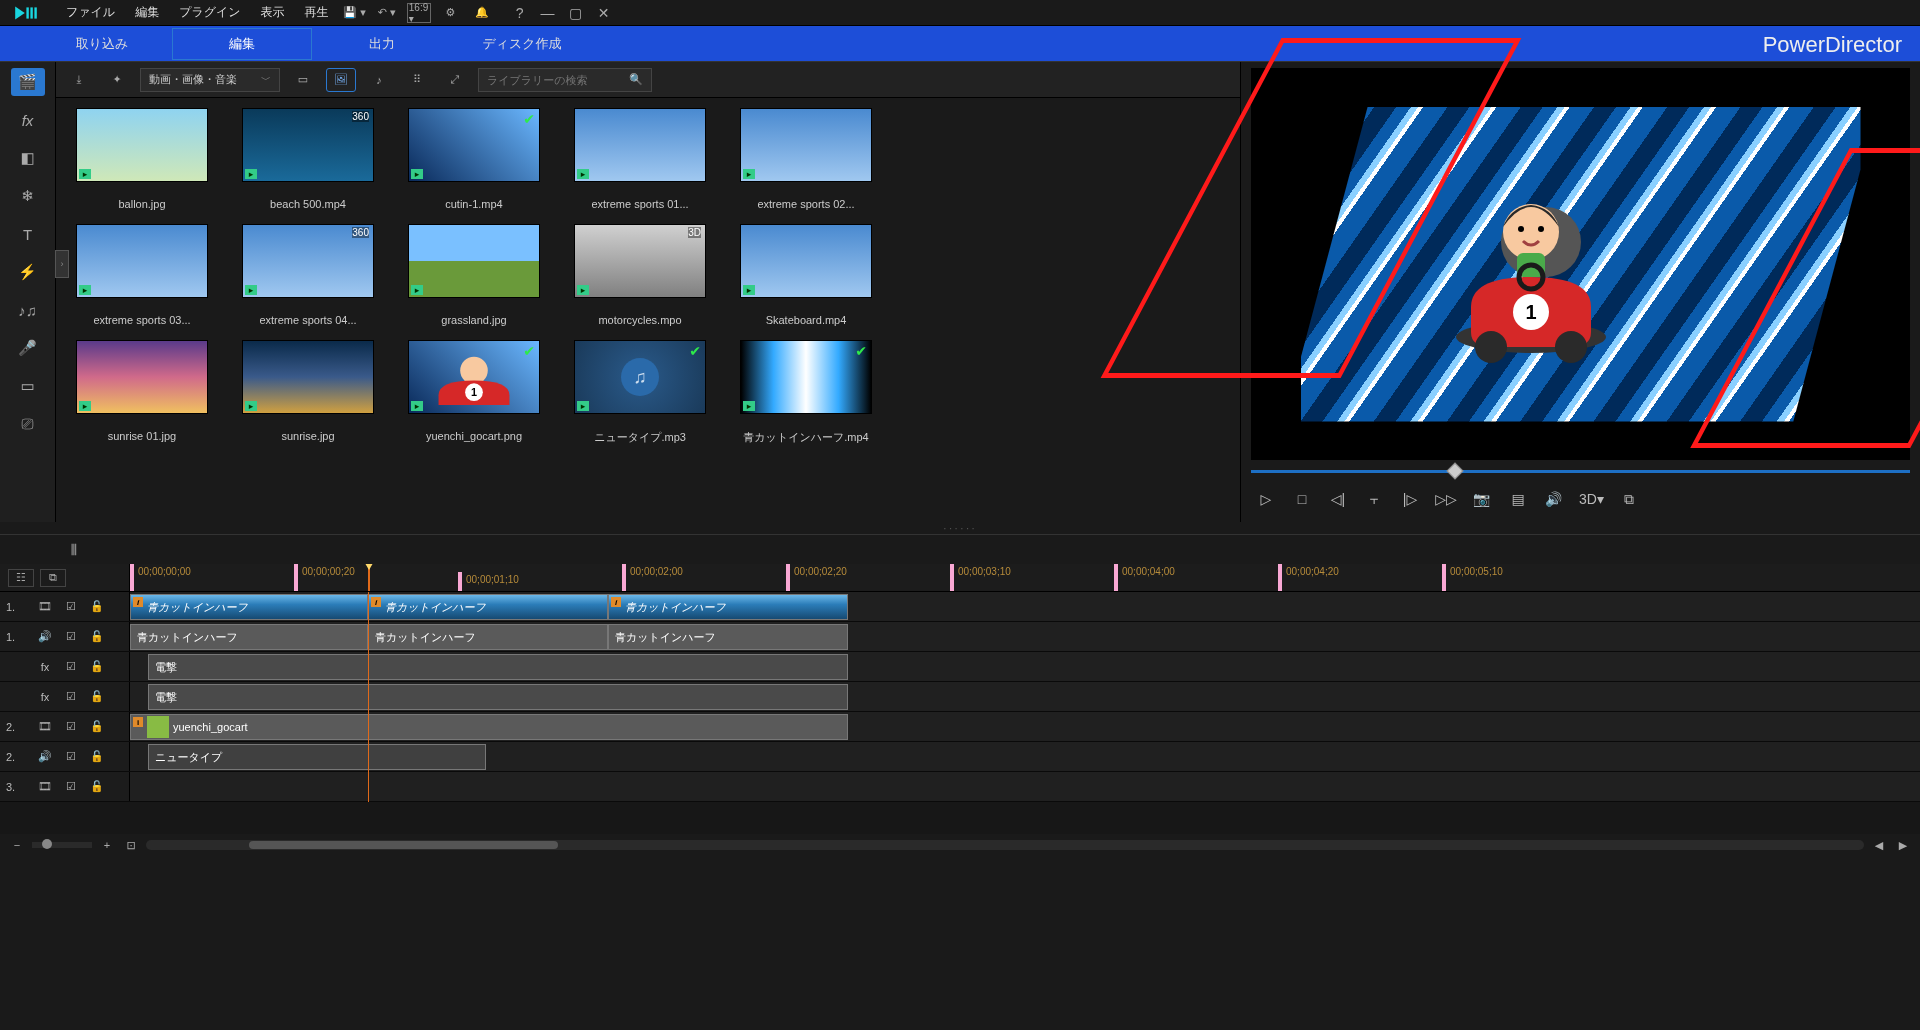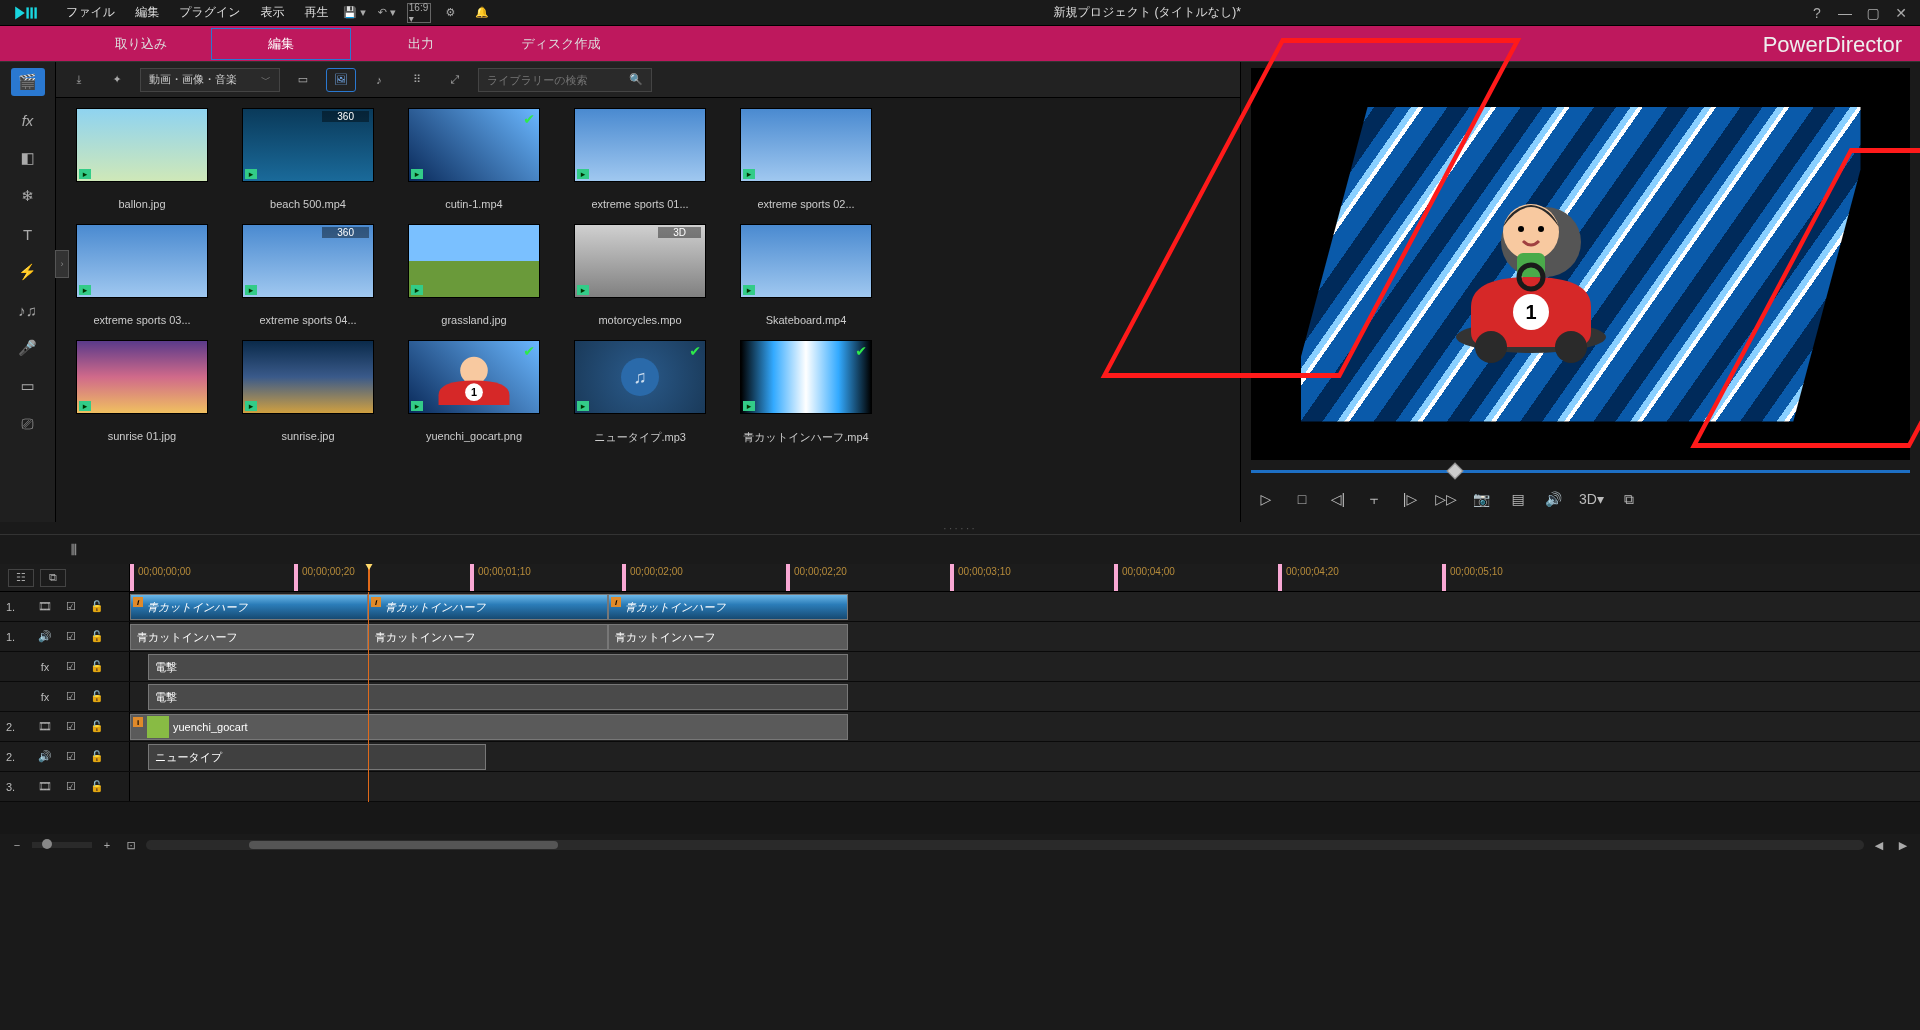--- a/index.html
+++ b/index.html
@@ -9,21 +9,21 @@
 .menubar { height: 26px; background: #1a1a1a; display: flex; align-items: center; padding: 0 8px; color: #ddd; border-bottom: 1px solid #000; }
 .menubar .logo { width: 40px; height: 24px; margin-right: 8px; display:flex; align-items:center; justify-content:center;}
 .menubar .logo svg { width: 32px; height: 20px; }
 .menubar .menu-item { padding: 0 10px; cursor: pointer; font-size: 12px; font-family: Liberation Serif, serif; }
 .menubar .tool-icon { width: 24px; height:20px; display:flex; align-items:center; justify-content:center; color:#aaa; margin: 0 4px;}
 .menubar .spacer { flex: 1; text-align: center; font-size: 12px; }
 .menubar .right-icons { display:flex; align-items:center; gap:6px; margin-left:10px;}
 .menubar .win-btn { width:22px; text-align:center; font-size:14px; color:#aaa;}
 
 
-.tabrow { height: 36px; background: #be185d; display: flex; align-items: center; padding-left: 71px; border-bottom: 1px solid #333; }
+.tabrow { height: 36px; background: #1d4ed8; display: flex; align-items: center; padding-left: 32px; border-bottom: 1px solid #333; }
 .tabrow .tab { width: 140px; text-align: center; font-size: 13px; color: #ddd; padding: 6px 0; cursor:pointer;}
 .tabrow .tab.active { border: 1px solid #2a78d0; color:#fff; }
 .brand { position:absolute; right: 18px; top: 32px; font-size: 22px; font-weight:300; color:#eee;}
 
 
 .main { display:flex; height: 460px; }
 .left-rail { width: 56px; background:#1f1f1f; display:flex; flex-direction:column; align-items:center; padding-top:6px; gap:10px; border-right:1px solid #000;}
 .left-rail .rail-btn { width:34px; height:28px; display:flex; align-items:center; justify-content:center; color:#aaa; border-radius:3px; cursor:pointer; font-size:15px;}
 .left-rail .rail-btn.active { background:#2a78d0; color:#fff;}
 .rail-expand { position:absolute; left:55px; top:250px; width:14px; height:28px; background:#333; border:1px solid #555; display:flex; align-items:center; justify-content:center; color:#888; font-size:9px;}
@@ -35,21 +35,21 @@
 .lib-dropdown { height:24px; background:#2a2a2a; border:1px solid #444; display:flex; align-items:center; padding:0 8px; color:#ccc; min-width:140px; justify-content:space-between;}
 .lib-dropdown .chev { color:#888; font-size:10px;}
 .lib-search { height:24px; background:#2a2a2a; border:1px solid #444; display:flex; align-items:center; padding:0 8px; color:#888; min-width:150px;}
 .lib-search input { background:transparent; border:none; outline:none; color:#ccc; flex:1; font-size:11px;}
 
 .lib-grid { flex:1; padding: 10px 16px; overflow-y:auto; }
 .lib-row { display:flex; gap:26px; margin-bottom:14px;}
 .lib-item { width:140px; text-align:center;}
 .thumb { width:132px; height:74px; background:#333; border:1px solid #000; position:relative; margin:0 auto; overflow:hidden;}
 .lib-item .caption { margin-top:16px; color:#ccc; font-size:11px; white-space:nowrap; overflow:hidden; text-overflow:ellipsis;}
-.thumb .badge { position:absolute; top:2px; right:4px; font-size:10px; color:#fff; background:rgba(0,0,0,0.4); padding:0 15px;}
+.thumb .badge { position:absolute; top:2px; right:4px; font-size:10px; color:#fff; background:rgba(0,0,0,0.4); padding:0 0;}
 .thumb .check { position:absolute; top:2px; right:4px; color:#2eea4a; font-size:14px;}
 .thumb .type-icon { position:absolute; bottom:2px; left:2px; width:12px; height:10px; background:#3c8; font-size:9px; color:#030; display:flex; align-items:center; justify-content:center;}
 
 
 .preview-pane { width:680px; background:#1a1a1a; display:flex; flex-direction:column; border-left:1px solid #000; padding:6px 10px;}
 .preview-screen { flex:1; background:#000; display:flex; align-items:center; justify-content:center; position:relative;}
 .preview-slider { height:14px; display:flex; align-items:center; margin:4px 0;}
 .preview-slider .track { flex:1; height:3px; background:#1d6fc4; position:relative;}
 .preview-slider .knob { position:absolute; left:30%; top:-5px; width:12px;height:12px; background:#ccc; transform:rotate(45deg); border:1px solid #888;}
 .preview-info { height:26px; display:flex; align-items:center; gap:8px;}
@@ -133,21 +133,20 @@
   <div class="menu-item">ファイル</div>
   <div class="menu-item">編集</div>
   <div class="menu-item">プラグイン</div>
   <div class="menu-item">表示</div>
   <div class="menu-item">再生</div>
   <div class="tool-icon">💾 ▾</div>
   <div class="tool-icon">↶ ▾</div>
   <div class="tool-icon" style="font-size:10px; border:1px solid #666; padding:0 3px;">16:9 ▾</div>
   <div class="tool-icon">⚙</div>
   <div class="tool-icon" style="color:#2a78d0;">🔔</div>
-  <div class="spacer">新規プロジェクト (タイトルなし)*</div>
   <div class="right-icons">
     <div class="win-btn">?</div>
     <div class="win-btn">—</div>
     <div class="win-btn">▢</div>
     <div class="win-btn">✕</div>
   </div>
 </div>
 
 <div class="tabrow">
   <div class="tab">取り込み</div>
@@ -369,21 +368,21 @@
       </div>
     </div>
     <div class="ruler" id="ruler">
       <div class="playhead"></div>
     <div class="tick" style="left: 0px;">
           <span>00;00;00;00</span>
         </div>
         <div class="tick" style="left: 164px;">
           <span>00;00;00;20</span>
         </div>
-        <div class="tick" style="left: 340px;">
+        <div class="tick" style="left: 328px; margin-top: 8px;">
           <span>00;00;01;10</span>
         </div>
         <div class="tick" style="left: 492px;">
           <span>00;00;02;00</span>
         </div>
         <div class="tick" style="left: 656px;">
           <span>00;00;02;20</span>
         </div>
         <div class="tick" style="left: 820px; text-decoration: underline;">
           <span>00;00;03;10</span>

